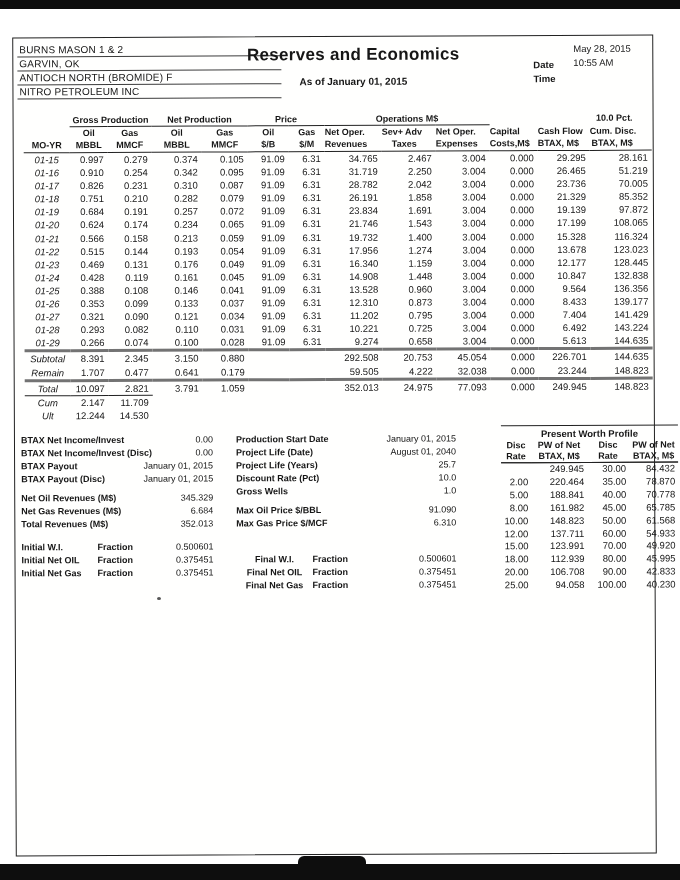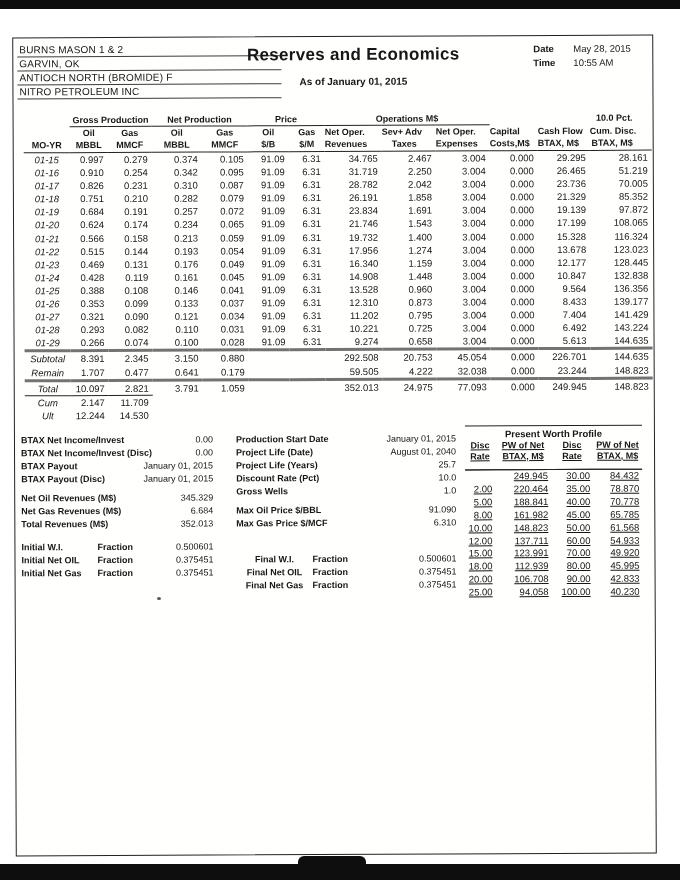--- a/index.html
+++ b/index.html
@@ -19,21 +19,21 @@
     transform: rotate(-0.25deg);
   }
   
   .hdr-left { position: absolute; left: 4px; top: 5px; width: 264px; font-size: 10px; }
   .hdr-left .hl { height: 14px; line-height: 13px; border-bottom: 1px solid #3c3c3c; padding-left: 2px; white-space: nowrap; letter-spacing: .2px; }
   .hdr-center { position: absolute; left: 165px; top: 8px; width: 350px; text-align: center; }
   .title { font-size: 17px; font-weight: bold; letter-spacing: .3px; }
   .asof { font-size: 10px; font-weight: bold; margin-top: 11px; }
   .hdr-right { position: absolute; left: 520px; top: 6px; width: 118px; font-size: 9.5px; }
   .dt { display: flex; height: 14px; line-height: 14px; }
-  .dtl { width: 40px; font-weight: bold; }
+  .dtl { width: 40px; font-weight: bold; margin-top: 16px; }
   .dtv { white-space: nowrap; }
   
   .main { position: absolute; left: 10px; top: 76px; width: 628px; border-collapse: collapse; table-layout: fixed; }
   .main th { font-weight: bold; padding: 0; line-height: 12px; white-space: nowrap; font-size: 9px; overflow: hidden; }
   .main th.ctr { text-align: center; }
   .main th.rgt { text-align: right; padding-right: 19px; }
   .main th.grp { border-bottom: 1px solid #222; text-align: center; }
   .main thead tr.last th { border-bottom: 1px solid #222; padding-bottom: 1px; }
   .main td { padding: 0 4px 0 0; line-height: 13.1px; height: 13.1px; text-align: right; white-space: nowrap; font-size: 9.5px; overflow: hidden; }
   .main td.c0 { text-align: center; padding: 0; font-style: italic; }
@@ -42,25 +42,25 @@
   
   .block { position: absolute; top: 396px; font-size: 9px; }
   .blk-left { left: 6px;  width: 192px; }
   .blk-mid  { left: 221px; width: 220px; text-align: center; }
   .srow { display: flex; height: 13px; line-height: 13px; white-space: nowrap; }
   .srow .lbl { font-weight: bold; }
   .srow .l1 { width: 76px; }
   .srow .val { margin-left: auto; font-weight: normal; }
   .sp6 { height: 6px; } .sp10 { height: 10px; } .sp13 { height: 13px; }
   
-  .pw { position: absolute; left: 450px; top: 389px; width: 177px; border-top: 1px solid #222; }
+  .pw { position: absolute; left: 486px; top: 389px; width: 177px; border-top: 1px solid #222; }
   .pw-title { text-align: center; font-weight: bold; font-size: 9.5px; height: 13px; line-height: 13px; margin-top: 1px; }
-  .pw table { width: 100%; border-collapse: collapse; table-layout: fixed; text-decoration: underline; }
+  .pw table { width: 100%; border-collapse: collapse; table-layout: fixed; }
   .pw th { font-weight: bold; font-size: 9px; line-height: 10.5px; padding: 0; text-align: center; white-space: nowrap; }
-  .pw thead tr.last th { border-bottom: 1px solid #222; padding-bottom: 8px; }
+  .pw thead tr.last th { border-bottom: 1px solid #222; padding-bottom: 1px; }
   .pw td { text-align: right; padding: 0 3px 0 0; line-height: 12.9px; height: 12.9px; font-size: 9.5px; white-space: nowrap; }
   
   .bar-top { position: absolute; left: 0; top: 0; width: 680px; height: 9px; background: #0e0e0e; }
   .bar-bottom { position: absolute; left: 0; top: 864px; width: 680px; height: 16px; background: #0e0e0e; }
   .blob { position: absolute; left: 298px; top: 856px; width: 68px; height: 12px; background: #0e0e0e; border-radius: 6px 6px 0 0; }
   .speck { position: absolute; left: 157px; top: 597px; width: 4px; height: 3px; background: #555; border-radius: 50%; }
 </style>
 </head>
 <body>
 

